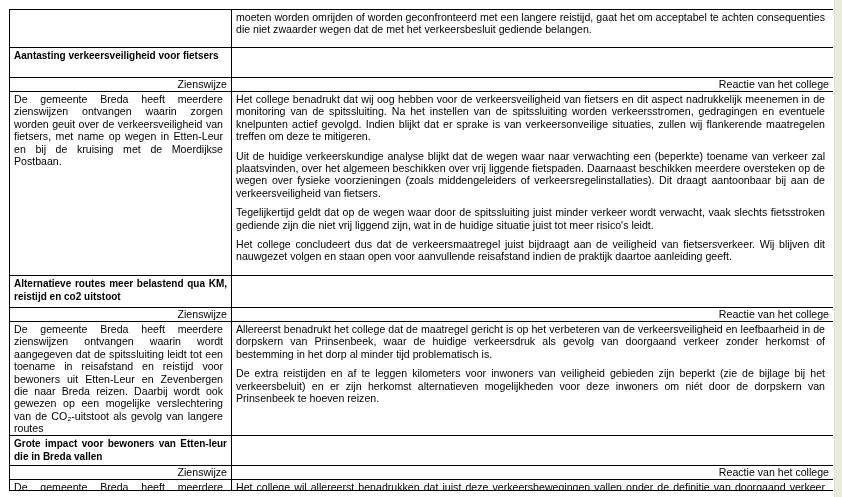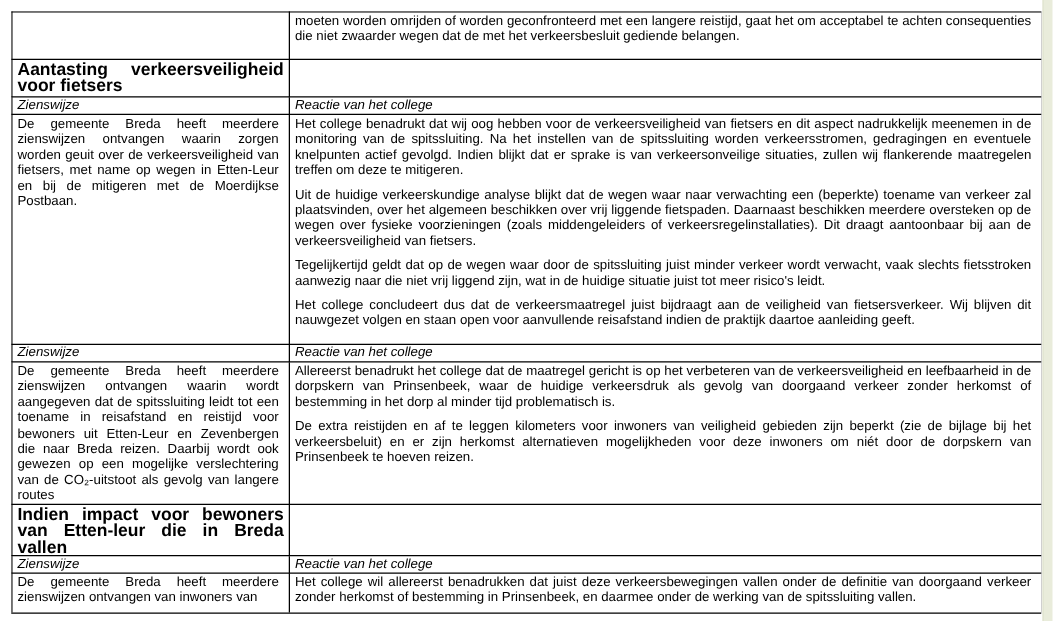--- a/index.html
+++ b/index.html
@@ -43,32 +43,32 @@
     font-size: 10.6px;
     line-height: 12.4px;
   }
   td p {
     margin: 0 4px 7px 0;
     text-align: justify;
   }
   td p:last-child { margin-bottom: 0; }
   td.topic {
     font-weight: bold;
-    font-size: 14px;
+    font-size: 10px;
     line-height: 13px;
     text-align: justify;
   }
   td.lbl {
-    font-style: italic;
     padding-top: 0;
     padding-bottom: 0;
     line-height: 12px;
     height: 13px;
     white-space: nowrap;
     overflow: hidden;
+    text-align: right;
   }
   .squiggle {
     text-decoration-style: wavy;
     text-decoration-color: #ff0000;
     text-decoration-thickness: 1px;
     text-decoration-skip-ink: none;
     text-underline-offset: 2px;
   }
 </style>
 </head>
@@ -96,48 +96,52 @@
       <td></td>
     </tr>
 
     <tr>
       <td class="lbl">Zienswijze</td>
       <td class="lbl">Reactie van het college</td>
     </tr>
 
     <tr>
       <td style="height:182px">
-        <p>De gemeente Breda heeft meerdere zienswijzen ontvangen waarin zorgen worden geuit over de verkeersveiligheid van fietsers, met name op wegen in Etten-Leur en bij de mitigeren met de Moerdijkse Postbaan.</p>
+        <p>De gemeente Breda heeft meerdere zienswijzen ontvangen waarin zorgen worden geuit over de verkeersveiligheid van fietsers, met name op wegen in Etten-Leur en bij de kruising met de Moerdijkse Postbaan.</p>
       </td>
       <td>
         <p>Het college benadrukt dat wij oog hebben voor de verkeersveiligheid van fietsers en dit aspect nadrukkelijk meenemen in de monitoring van de spitssluiting. Na het instellen van de spitssluiting worden verkeersstromen, gedragingen en eventuele knelpunten actief gevolgd. Indien blijkt dat er sprake is van verkeersonveilige situaties, zullen wij flankerende maatregelen treffen om deze te mitigeren.</p>
         <p>Uit de huidige verkeerskundige analyse blijkt dat de wegen waar naar verwachting een (beperkte) toename van verkeer zal plaatsvinden, over het algemeen beschikken over vrij liggende fietspaden. Daarnaast beschikken meerdere oversteken op de wegen over fysieke voorzieningen (zoals middengeleiders of verkeersregelinstallaties). Dit draagt aantoonbaar bij aan de verkeersveiligheid van fietsers.</p>
-        <p>Tegelijkertijd geldt dat op de wegen waar door de spitssluiting juist minder verkeer wordt verwacht, vaak slechts fietsstroken aanwezig naar die niet vrij liggend zijn, wat in de huidige situatie juist tot meer risico's leidt.</p>
+        <p>Tegelijkertijd geldt dat op de wegen waar door de spitssluiting juist minder verkeer wordt verwacht, vaak slechts fietsstroken gediende zijn die niet vrij liggend zijn, wat in de huidige situatie juist tot meer risico's leidt.</p>
         <p>Het college concludeert dus dat de verkeersmaatregel juist bijdraagt aan de veiligheid van fietsersverkeer. Wij blijven dit nauwgezet volgen en staan open voor aanvullende reisafstand indien de praktijk daartoe aanleiding geeft.</p>
       </td>
     </tr>
 
+    <tr>
+      <td class="topic" style="height:30px">Alternatieve routes meer belastend qua KM, reistijd en co2 uitstoot</td>
+      <td></td>
+    </tr>
 
     <tr>
       <td class="lbl">Zienswijze</td>
       <td class="lbl">Reactie van het college</td>
     </tr>
 
     <tr>
       <td style="height:110px">
         <p>De gemeente Breda heeft meerdere zienswijzen ontvangen waarin wordt aangegeven dat de spitssluiting leidt tot een toename in reisafstand en reistijd voor bewoners uit Etten-Leur en Zevenbergen die naar Breda reizen. Daarbij wordt ook gewezen op een mogelijke verslechtering van de CO₂-uitstoot als gevolg van langere routes</p>
       </td>
       <td>
         <p>Allereerst benadrukt het college dat de maatregel gericht is op het verbeteren van de verkeersveiligheid en leefbaarheid in de dorpskern van Prinsenbeek, waar de huidige verkeersdruk als gevolg van doorgaand verkeer zonder herkomst of bestemming in het dorp al minder tijd problematisch is.</p>
         <p><span>De extra reistijden en af te leggen kilometers voor inwoners van veiligheid gebieden zijn beperkt (zie de bijlage bij het </span><span class="squiggle">verkeersbeluit</span><span>) en er zijn herkomst alternatieven mogelijkheden voor deze inwoners om niét door de dorpskern van Prinsenbeek te hoeven reizen.</span></p>
       </td>
     </tr>
 
     <tr>
-      <td class="topic" style="height:28px"><span>Indien impact voor bewoners van </span><span class="squiggle">Etten-leur</span><span> die in Breda vallen</span></td>
+      <td class="topic" style="height:28px"><span>Grote impact voor bewoners van </span><span class="squiggle">Etten-leur</span><span> die in Breda vallen</span></td>
       <td></td>
     </tr>
 
     <tr>
       <td class="lbl">Zienswijze</td>
       <td class="lbl">Reactie van het college</td>
     </tr>
 
     <tr>
       <td style="height:40px">

